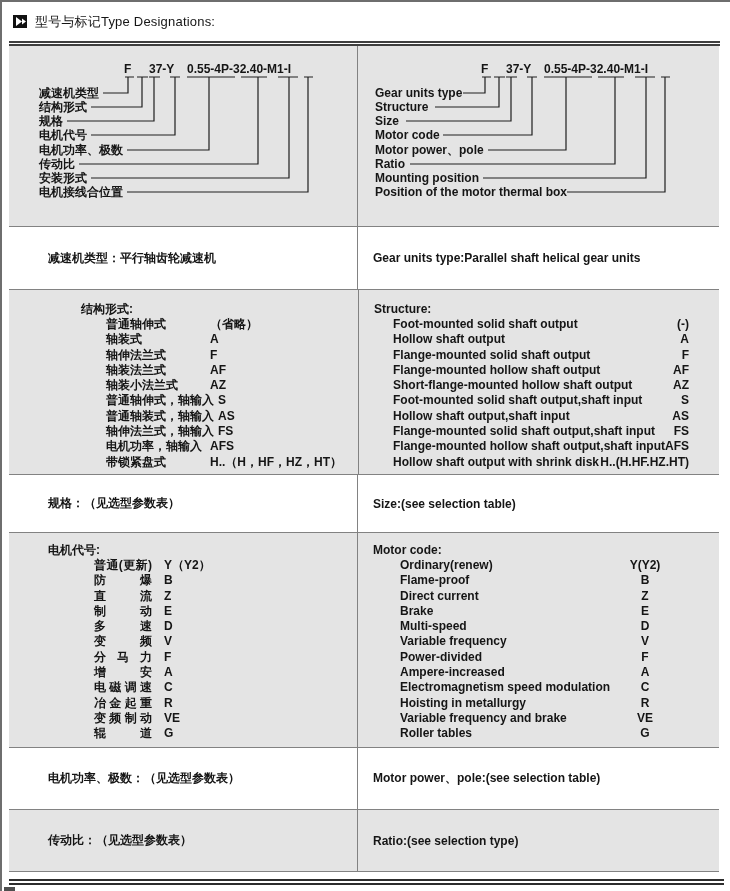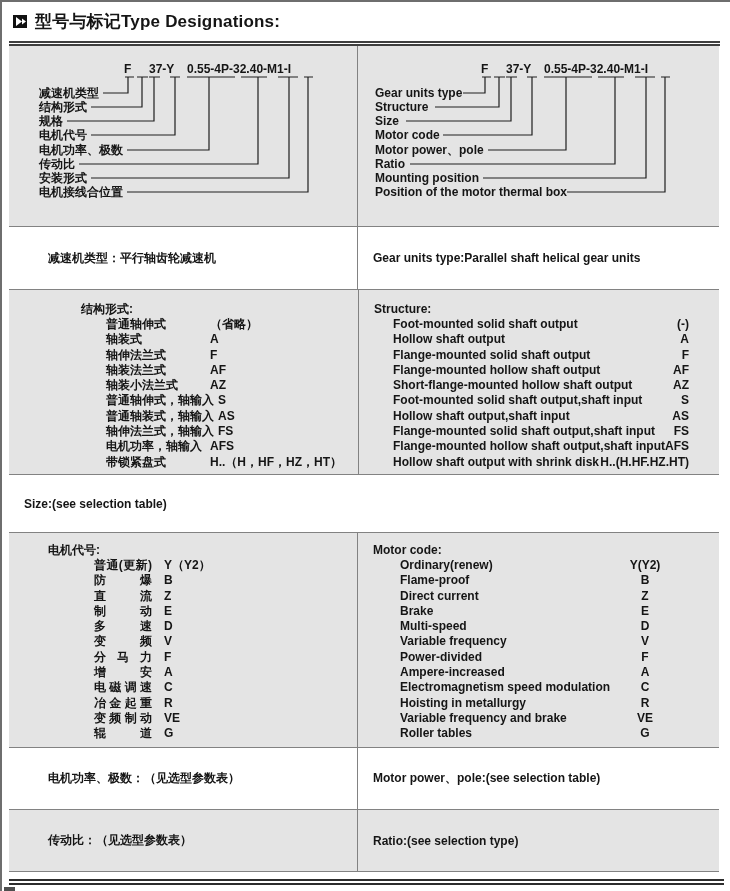--- a/index.html
+++ b/index.html
@@ -5,21 +5,21 @@
   html,body{margin:0;padding:0;background:#ffffff;}
   body{width:730px;height:891px;position:relative;
        font-family:"Liberation Sans","DejaVu Sans",sans-serif;color:#151515;
        -webkit-font-smoothing:antialiased;}
   .page{position:absolute;inset:0;border-top:2px solid #6e6e6e;border-left:2px solid #6e6e6e;box-sizing:border-box;background:#fff;}
 
   
   .title-bar{display:flex;align-items:center;height:39px;padding-left:11px;}
   .title-icon{width:14px;height:13px;background:#111;display:flex;align-items:center;justify-content:center;margin-right:8px;}
   .title-icon svg{display:block;}
-  .page-title{font-size:17px;font-weight:bold;letter-spacing:0.2px;}
+  .page-title{font-size:13px;font-weight:normal;letter-spacing:0.2px;}
 
   .rule-double{margin-left:7px;width:711px;height:1px;border-top:2px solid #3f3f3f;border-bottom:2px solid #3f3f3f;}
 
   
   .tbl{margin-left:7px;width:710px;font-size:12px;font-weight:bold;}
   .trow{display:flex;border-bottom:1px solid #828282;}
   .trow.gray{background:#e4e4e4;}
   .cell-l{width:349px;border-right:1px solid #828282;box-sizing:border-box;}
   .cell-r{width:360px;box-sizing:border-box;}
 
@@ -257,20 +257,21 @@
               <div class="srow sr-row">
                 <span class="sr-name">Hollow shaft output with shrink disk</span>
                 <span class="sr-code">H..(H.HF.HZ.HT)</span>
               </div>
             </div>
         </div>
       </div>
     </div>
 
     <div class="trow r-size">
+      <div class="cell-l vcenter pad-cn">规格：（见选型参数表）</div>
       <div class="cell-r vcenter pad-en">Size:(see selection table)</div>
     </div>
 
     <div class="trow gray r-motor">
       <div class="cell-l">
         <div class="blk-cn" style="padding-top:10px;">
           <div class="blk-title">电机代号:</div>
           <div class="list list-cn-motor">
 
               <div class="srow">

